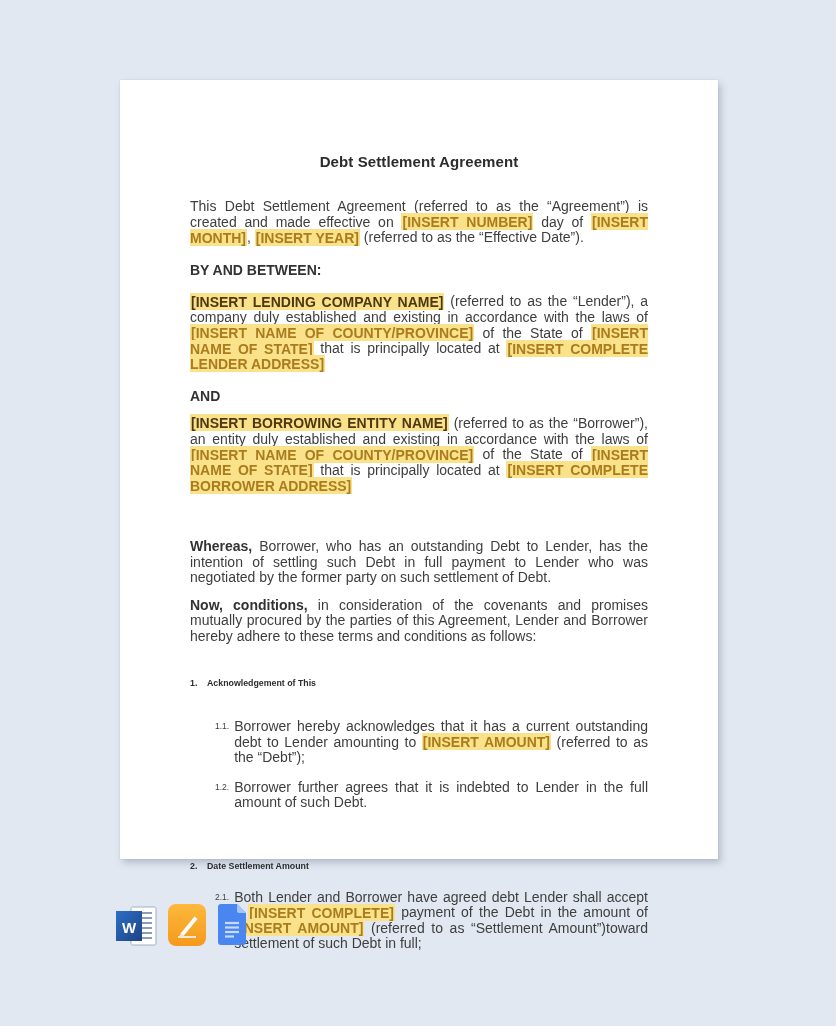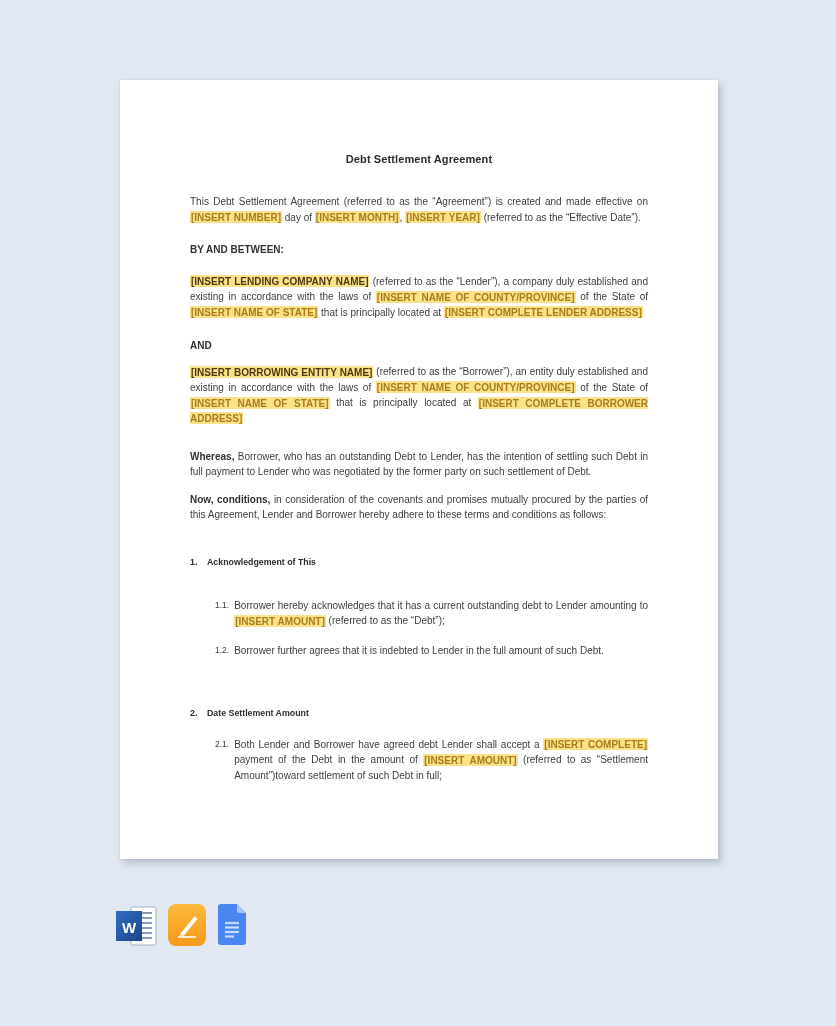--- a/index.html
+++ b/index.html
@@ -17,38 +17,38 @@
     width:598px; height:779px;
     background:#ffffff;
     box-shadow: 3px 4px 7px rgba(110,125,150,0.40), 0 0 1px rgba(110,125,150,0.35);
   }
   .content {
     position:absolute; inset:0;
     padding:73px 70px 0 70px;
     color:#3e3e3e;
   }
   .doc-title {
-    font-size:11px; font-weight:bold; color:#2c2c2c;
+    font-size:15px; font-weight:bold; color:#2c2c2c;
     text-align:center; margin-bottom:29px; letter-spacing:0.1px;
   }
   .para {
-    font-size:10px; line-height:15.6px;
+    font-size:14px; line-height:15.6px;
     text-align:justify; color:#3e3e3e;
   }
   .sg-bold { font-weight:bold; color:#323232; }
   .sg-insert, .sg-insert-strong {
     background:#f9e28a; font-weight:bold; padding:0.5px 1px;
   }
   .sg-insert { color:#ab7c1e; }
   .sg-insert-strong { color:#4e3813; }
 
   .mb16 { margin-bottom:16px; }
   .mb17 { margin-bottom:17px; }
   .mb11 { margin-bottom:11px; }
-  .mb35 { margin-bottom:22px; }
+  .mb35 { margin-bottom:45px; }
   .mb12 { margin-bottom:12px; }
   .mb32 { margin-bottom:32px; }
   .mb14 { margin-bottom:14px;margin-top:27px; }
   .mb30 { margin-bottom:48px; }
   .mb15 { margin-bottom:15px; }
 
   .sec-heading {
     display:flex; font-size:8.8px; font-weight:bold; color:#2d2d2d;
     line-height:15.6px;
   }

